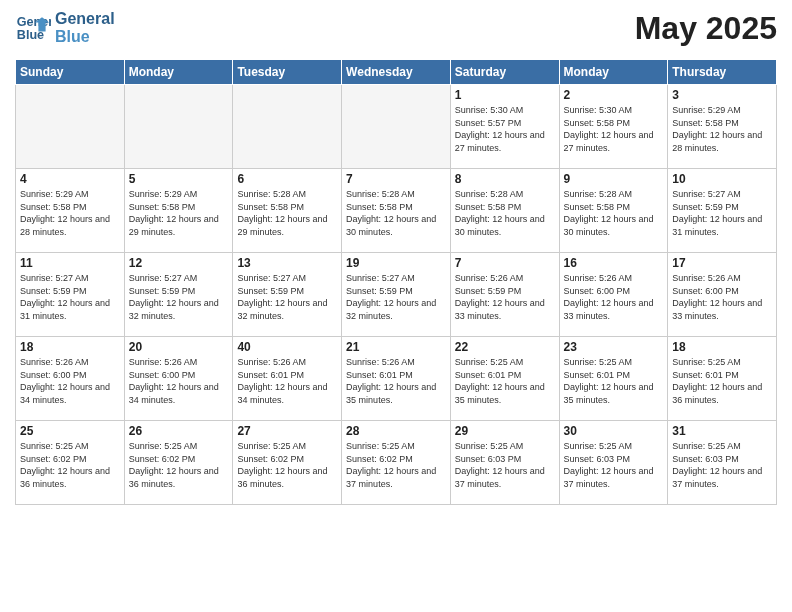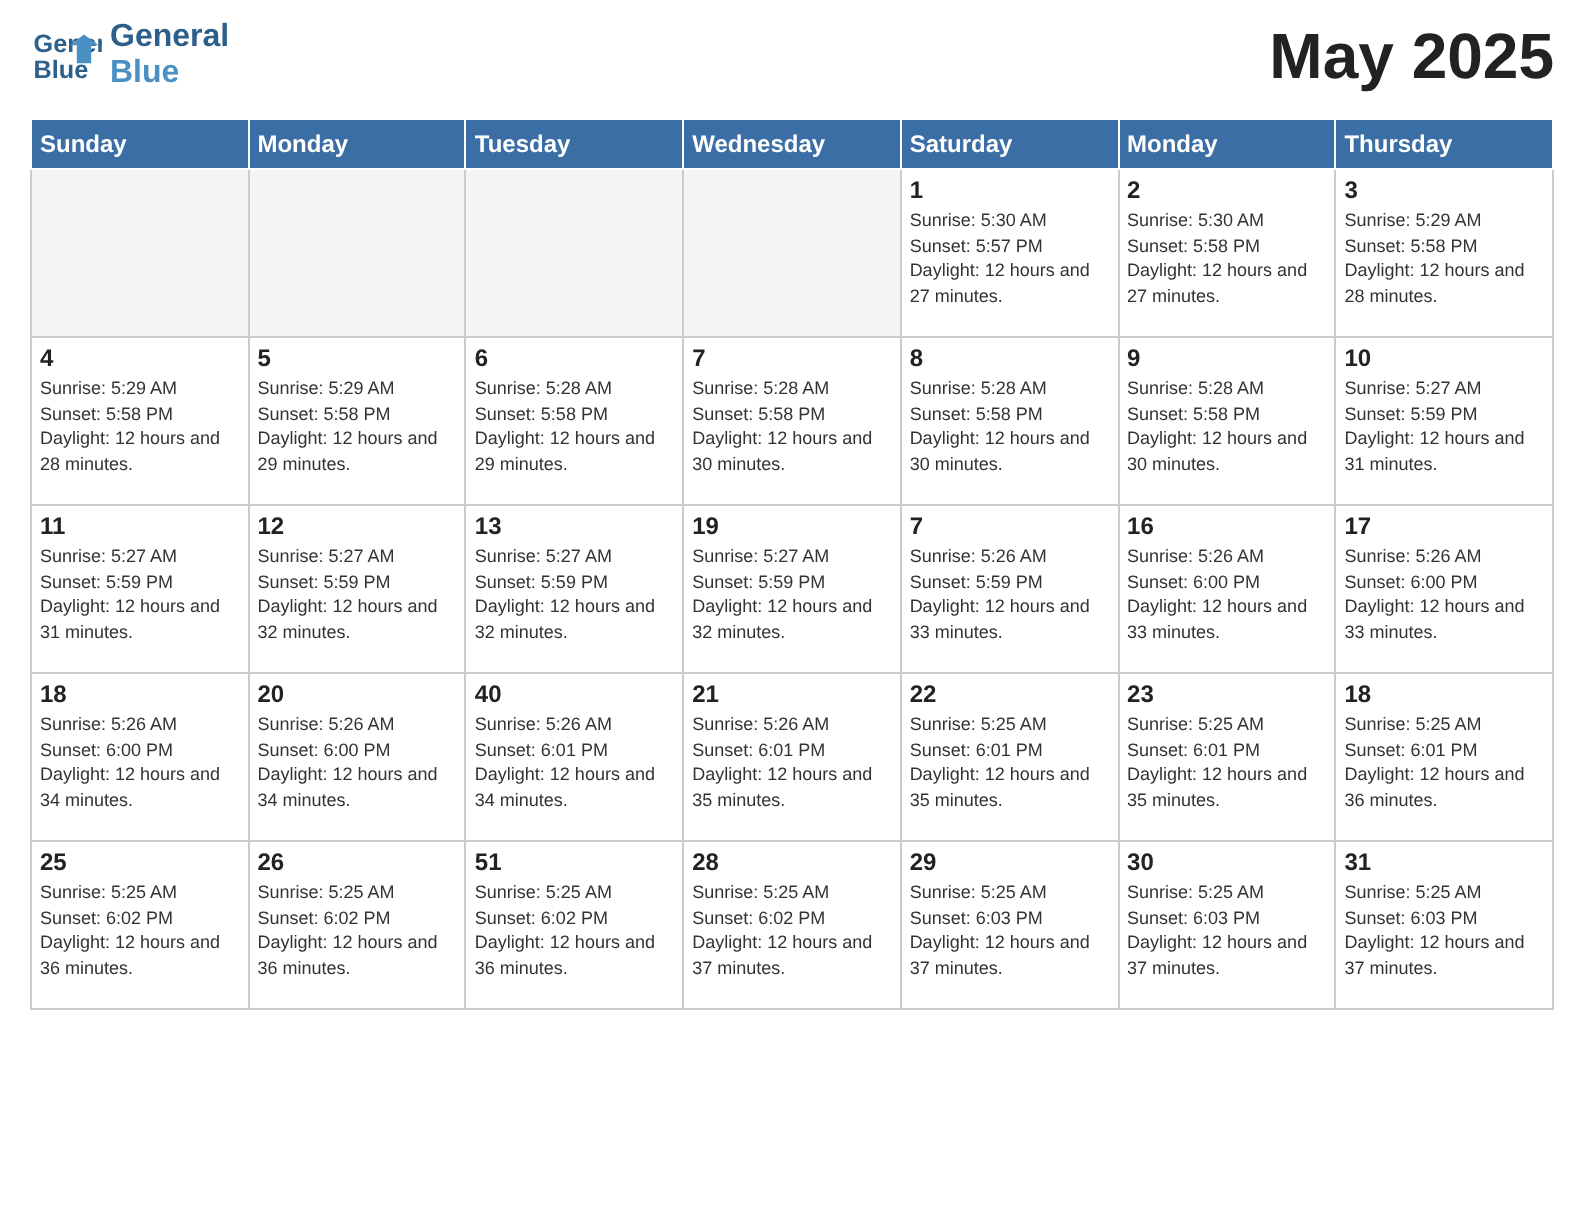--- a/index.html
+++ b/index.html
@@ -309,21 +309,21 @@
 and 36 minutes.</div>
           </td>
           <td>
             <span class="day-num">26</span>
             <div class="day-info">Sunrise: 5:25 AM
 Sunset: 6:02 PM
 Daylight: 12 hours
 and 36 minutes.</div>
           </td>
           <td>
-            <span class="day-num">51</span>
+            <span class="day-num">27</span>
             <div class="day-info">Sunrise: 5:25 AM
 Sunset: 6:02 PM
 Daylight: 12 hours
 and 36 minutes.</div>
           </td>
           <td>
             <span class="day-num">28</span>
             <div class="day-info">Sunrise: 5:25 AM
 Sunset: 6:02 PM
 Daylight: 12 hours

